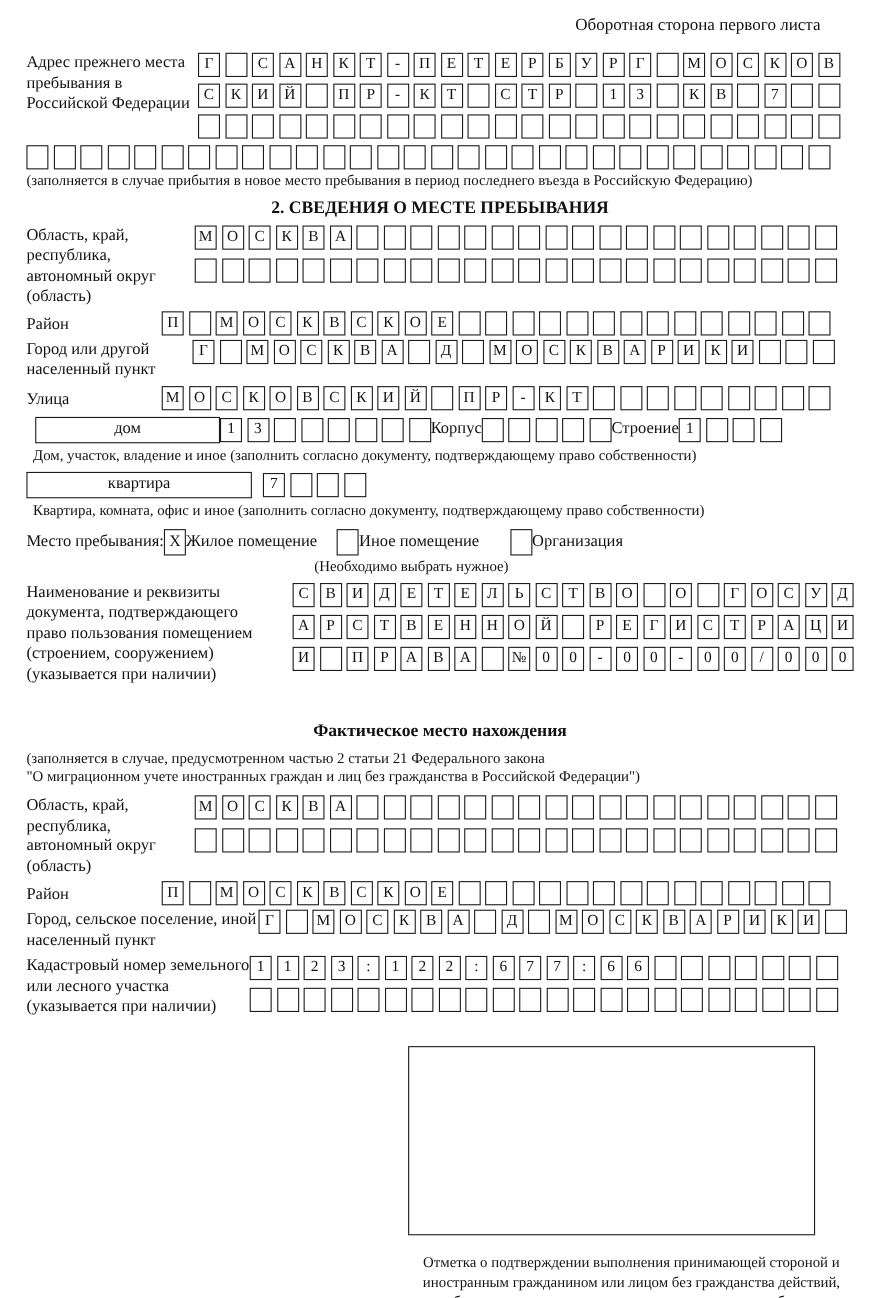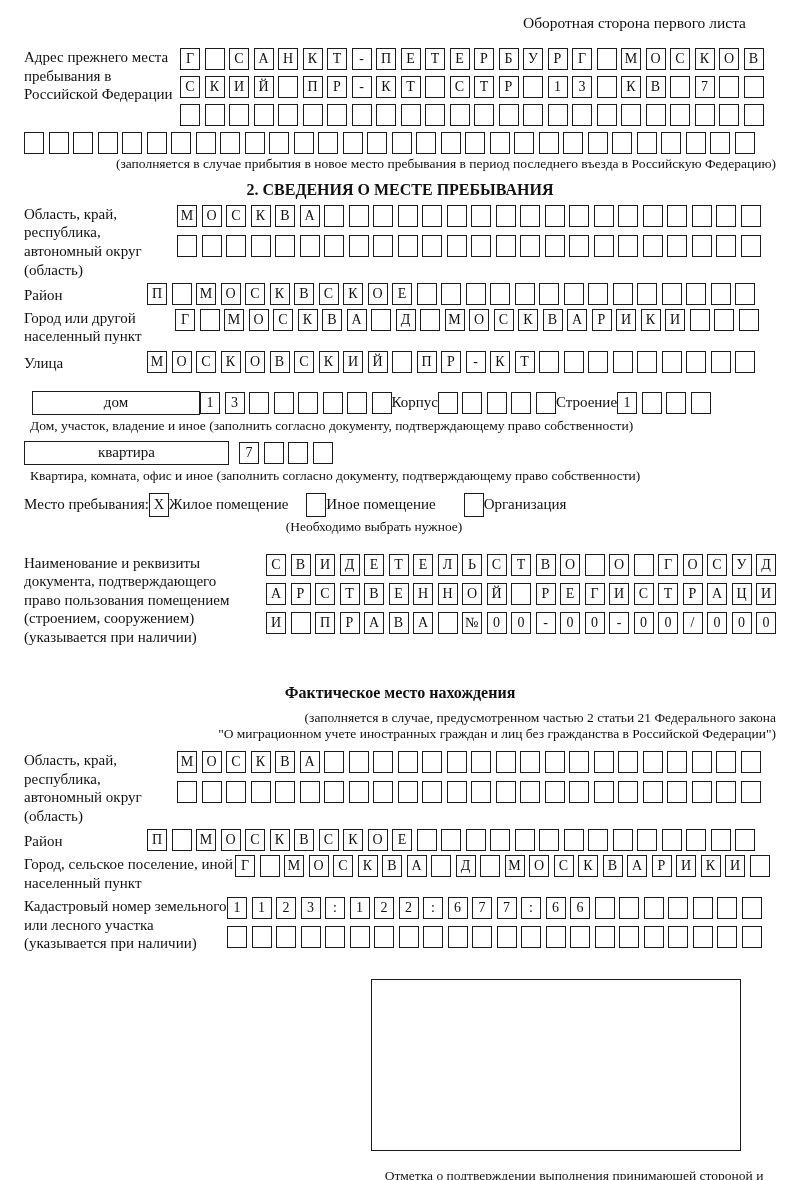--- a/index.html
+++ b/index.html
@@ -20,21 +20,21 @@
 
   .boxrow { display:flex; gap:4.5px; }
   .cell {
     flex:none; width:20px; height:22px;
     border:1.7px solid #1c1c1c;
     display:inline-flex; align-items:center; justify-content:center;
     font-size:14px; background:#fff;
   }
 
   .caption { font-size:13.5px; line-height:1.25; }
-  .caption.center { text-align:right; }
+  .caption.center { text-align:left; }
 
   .sect-title { text-align:center; font-weight:bold; font-size:16px; margin:8px 0 6px 0; }
 
   .lblrect {
     flex:none; border:1.7px solid #1c1c1c; height:24px;
     display:flex; align-items:center; justify-content:center;
     font-size:15px;
   }
   .inline-lbl { flex:none; font-size:15px; padding-top:3px; }
 
@@ -47,21 +47,21 @@
   .stamp-box {
     border:1.8px solid #1c1c1c; width:370px; height:172px;
     margin-left:347px; margin-top:8px; background:#fff;
   }
   .stamp-note {
     width:406px; margin-left:347px; margin-top:16px;
     text-align:center; font-size:13.5px; line-height:1.3;
   }
 
   
-  .mb2{margin-bottom:2px;} .mb4{margin-bottom:4px;} .mb6{margin-bottom:18px;}
+  .mb2{margin-bottom:2px;} .mb4{margin-bottom:4px;} .mb6{margin-bottom:6px;}
   .mb8{margin-bottom:8px;}
 </style>
 </head>
 <body>
 
 <div class="page">
 
   <div class="hdr">Оборотная сторона первого листа</div>
 
   <div class="field mb2">

